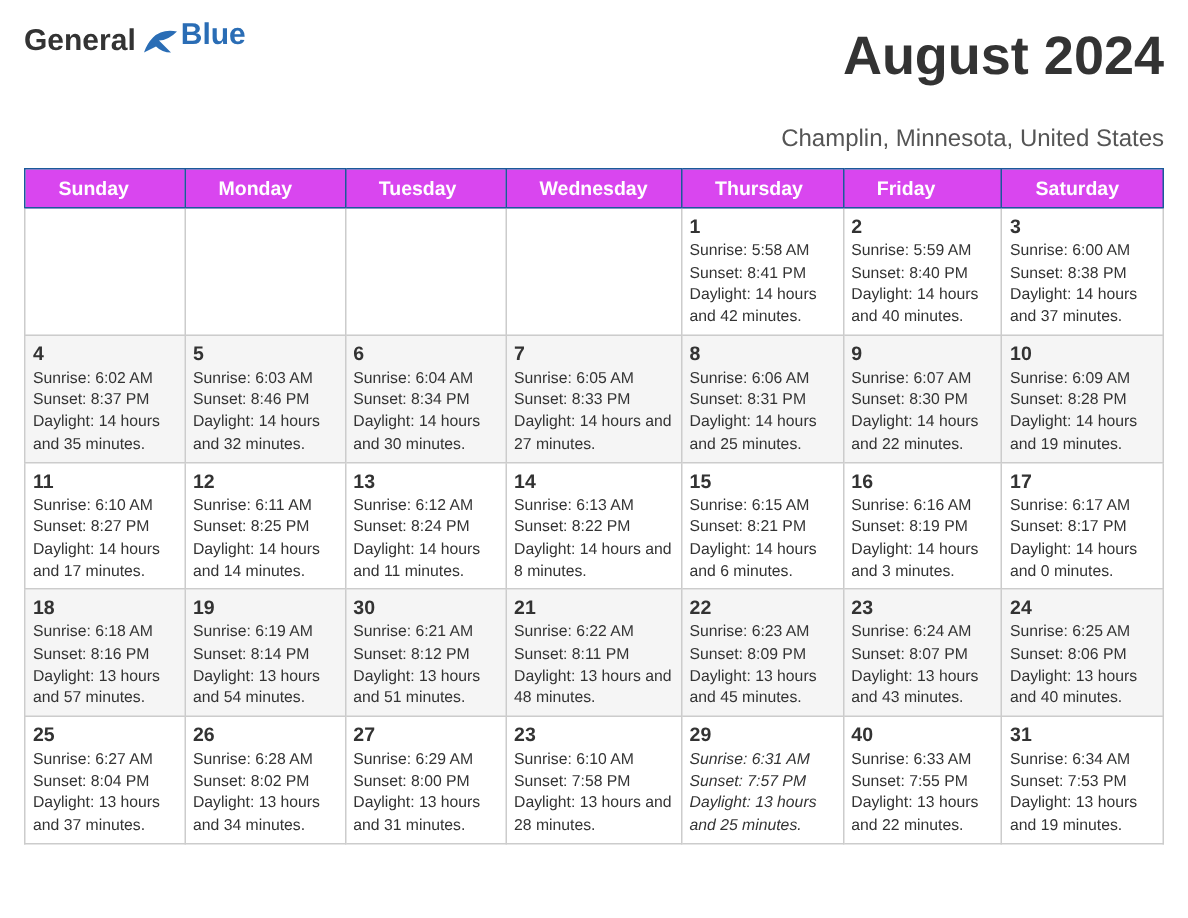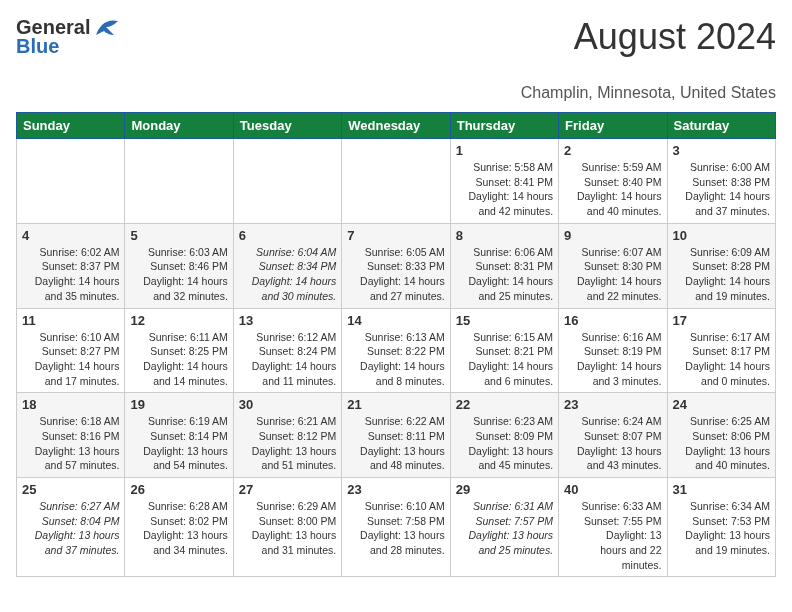--- a/index.html
+++ b/index.html
@@ -1,31 +1,31 @@
 <!DOCTYPE html>
 <html><head>
   <meta charset="utf-8">
   <style>
     * { box-sizing: border-box; margin: 0; padding: 0; }
     body { font-family: Arial, sans-serif; background: #fff; width: 792px; min-height: 612px; padding: 16px; }
 
     .header-area { display: flex; justify-content: space-between; align-items: flex-start; margin-bottom: 10px; }
 
-    .logo { display: flex; flex-direction: column; align-items: flex-start; }
+    .logo { display: flex; flex-direction: row; align-items: flex-start; }
 
     .title-area { text-align: right; }
-    .month-year { font-size: 36px; font-weight: normal; color: #333; }
+    .month-year { font-size: 36px; font-weight: bold; color: #333; }
     .location { font-size: 16px; color: #555; margin-top: 26px; }
 
     .calendar { width: 100%; border-collapse: collapse; border: 1px solid #ccc; }
-    .calendar th { background: #15803d; color: #fff; text-align: left; padding: 5px 6px; font-size: 13px; border: 1px solid #1a5a9a; }
+    .calendar th { background: #d946ef; color: #fff; text-align: left; padding: 5px 22px; font-size: 13px; border: 1px solid #1a5a9a; }
     .calendar td { border: 1px solid #ccc; vertical-align: top; padding: 4px 5px; font-size: 11px; min-height: 80px; width: 14.28%; background: #fff; }
     .calendar tr:nth-child(even) td { background: #f5f5f5; }
     .day-num { font-size: 13px; font-weight: bold; color: #333; display: block; margin-bottom: 2px; }
-    .day-info { color: #333; line-height: 1.4; font-size: 10.5px; text-align: right; }
+    .day-info { color: #333; line-height: 1.4; font-size: 10.5px; }
     .empty { background: #f9f9f9; }
   </style>
 </head>
 <body>
 
 <div class="header-area">
   <div class="logo">
     <div style="display:flex; align-items:center;">
       <span style="font-size:20px; font-weight:bold; color:#333;">General</span>
       <svg width="28" height="22" viewBox="0 0 28 22" style="margin-left:2px;">
@@ -85,21 +85,21 @@
 Daylight: 14 hours and 35 minutes.</div>
         </td>
         <td>
           <span class="day-num">5</span>
           <div class="day-info" style="white-space: pre-line;">Sunrise: 6:03 AM
 Sunset: 8:46 PM
 Daylight: 14 hours and 32 minutes.</div>
         </td>
         <td>
           <span class="day-num">6</span>
-          <div class="day-info" style="white-space: pre-line; font-style: italic;">Sunrise: 6:04 AM
+          <div class="day-info" style="white-space: pre-line;">Sunrise: 6:04 AM
 Sunset: 8:34 PM
 Daylight: 14 hours and 30 minutes.</div>
         </td>
         <td>
           <span class="day-num">7</span>
           <div class="day-info" style="white-space: pre-line;">Sunrise: 6:05 AM
 Sunset: 8:33 PM
 Daylight: 14 hours and 27 minutes.</div>
         </td>
         <td>
@@ -205,21 +205,21 @@
         <td>
           <span class="day-num">24</span>
           <div class="day-info" style="white-space: pre-line;">Sunrise: 6:25 AM
 Sunset: 8:06 PM
 Daylight: 13 hours and 40 minutes.</div>
         </td>
       </tr>
       <tr>
         <td>
           <span class="day-num">25</span>
-          <div class="day-info" style="white-space: pre-line; font-style: italic;">Sunrise: 6:27 AM
+          <div class="day-info" style="white-space: pre-line;">Sunrise: 6:27 AM
 Sunset: 8:04 PM
 Daylight: 13 hours and 37 minutes.</div>
         </td>
         <td>
           <span class="day-num">26</span>
           <div class="day-info" style="white-space: pre-line;">Sunrise: 6:28 AM
 Sunset: 8:02 PM
 Daylight: 13 hours and 34 minutes.</div>
         </td>
         <td>
@@ -235,21 +235,21 @@
 Daylight: 13 hours and 28 minutes.</div>
         </td>
         <td>
           <span class="day-num">29</span>
           <div class="day-info" style="white-space: pre-line; font-style: italic;">Sunrise: 6:31 AM
 Sunset: 7:57 PM
 Daylight: 13 hours and 25 minutes.</div>
         </td>
         <td>
           <span class="day-num">40</span>
-          <div class="day-info" style="white-space: pre-line; margin-left: 16px;">Sunrise: 6:33 AM
+          <div class="day-info" style="white-space: pre-line;">Sunrise: 6:33 AM
 Sunset: 7:55 PM
 Daylight: 13 hours and 22 minutes.</div>
         </td>
         <td>
           <span class="day-num">31</span>
           <div class="day-info" style="white-space: pre-line;">Sunrise: 6:34 AM
 Sunset: 7:53 PM
 Daylight: 13 hours and 19 minutes.</div>
         </td>
       </tr>

